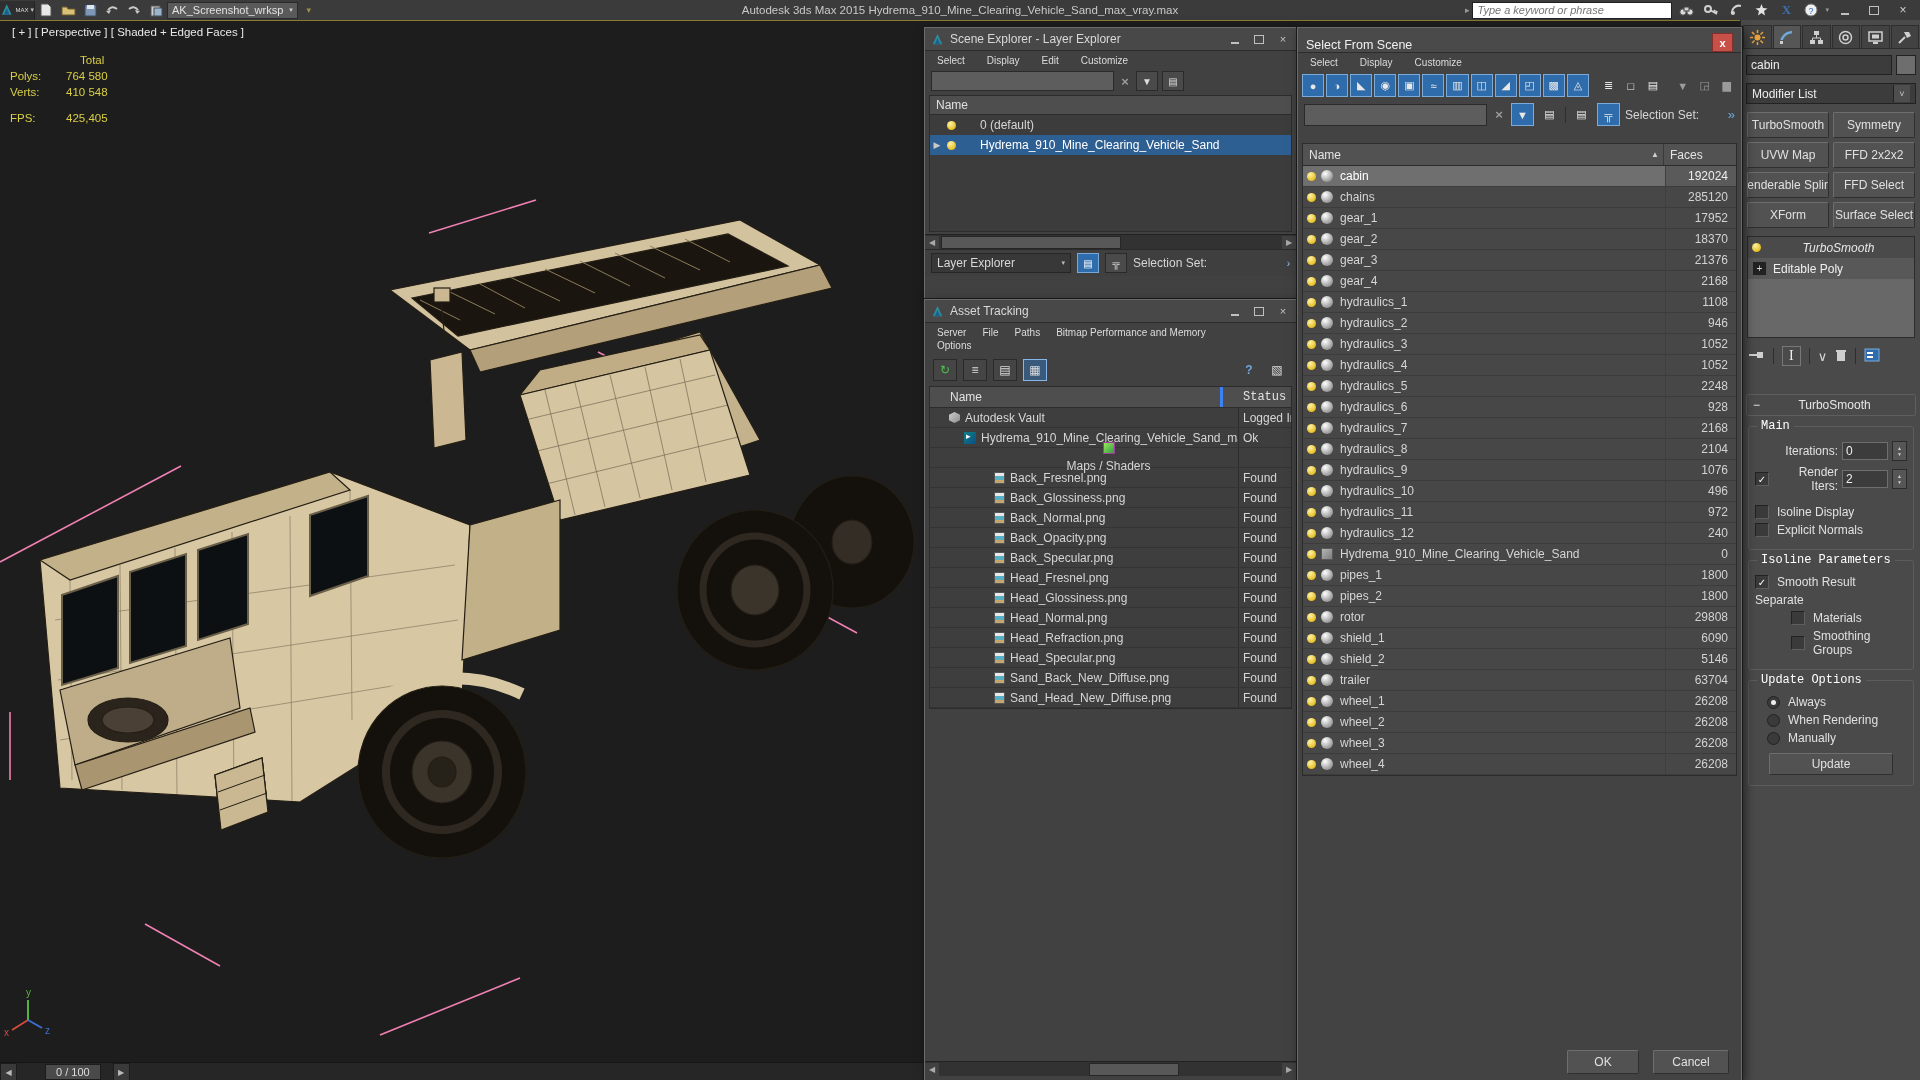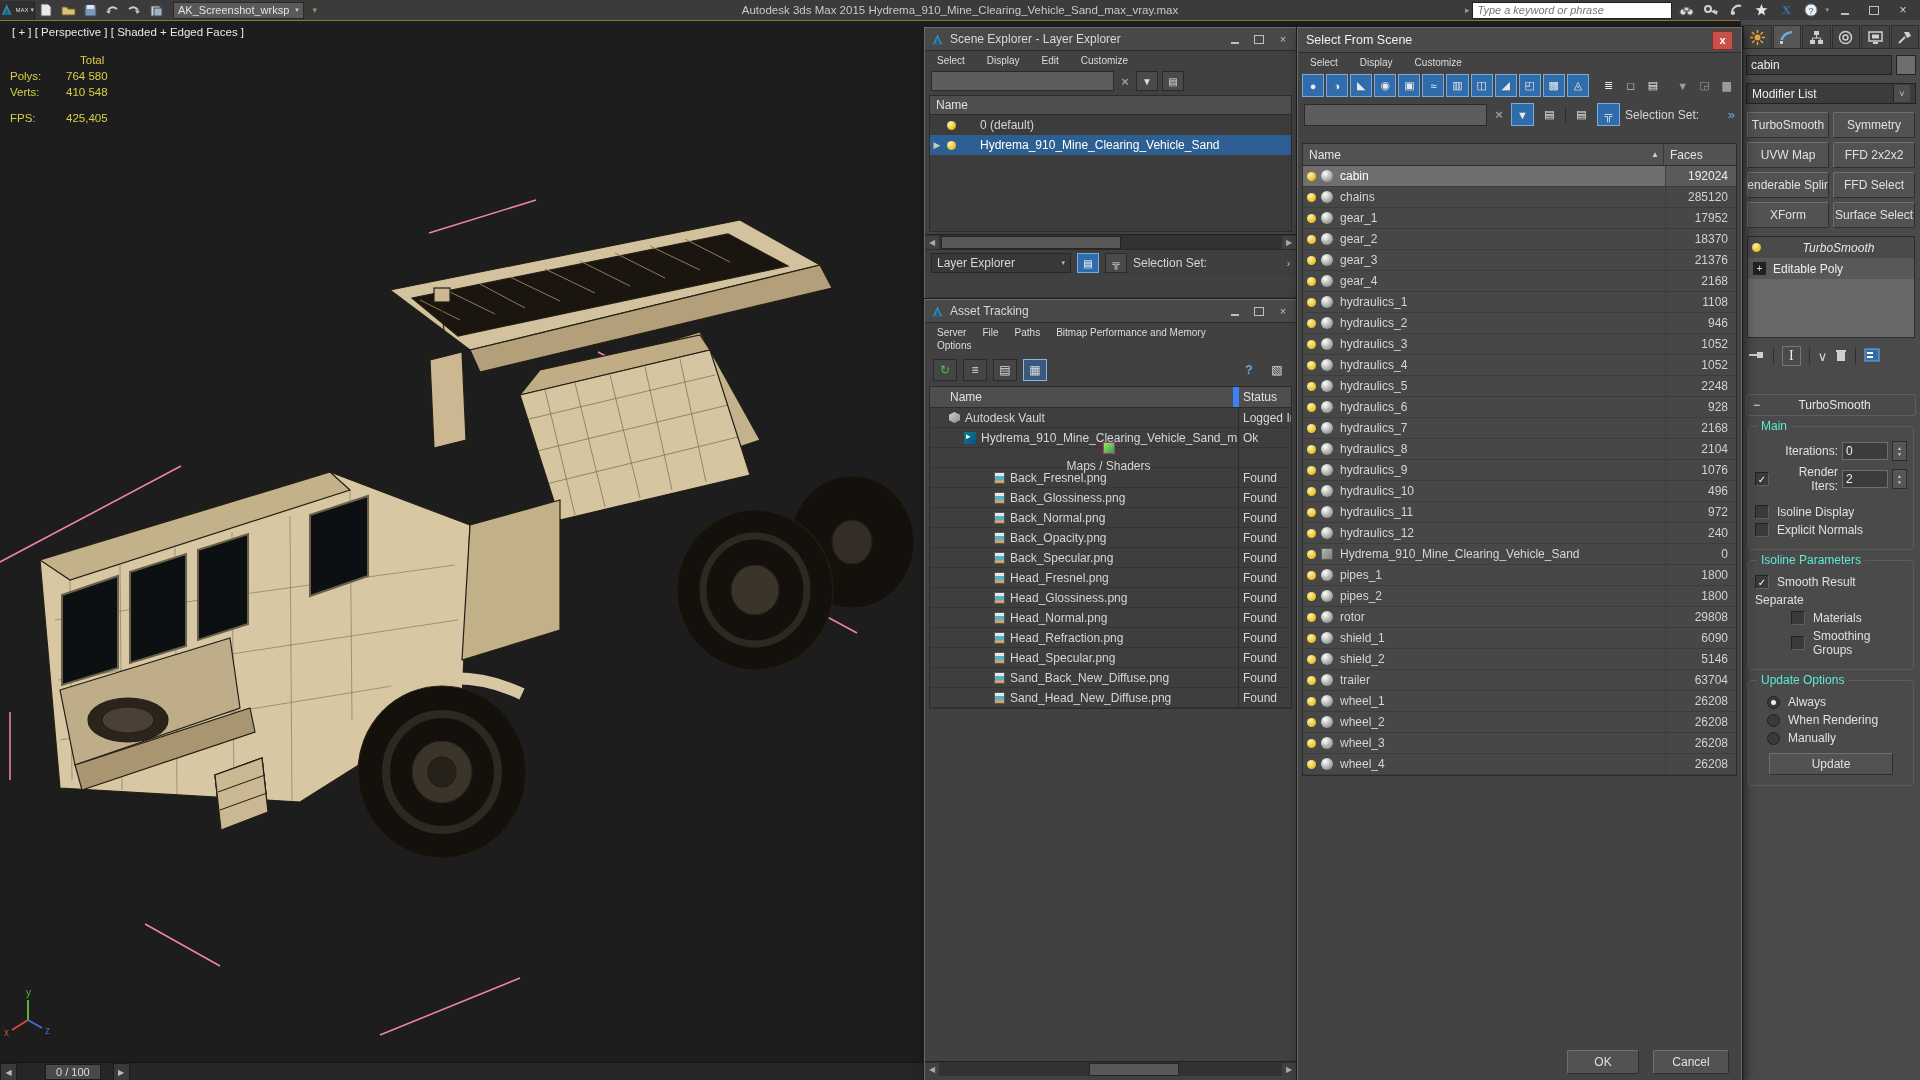--- a/index.html
+++ b/index.html
@@ -5,21 +5,21 @@
   html,body{margin:0;padding:0;background:#111;}
   .app{position:relative;width:1920px;height:1080px;overflow:hidden;background:#1d1d1d;
        font-family:"Liberation Sans",sans-serif;font-size:12px;color:#d6d6d6;-webkit-font-smoothing:antialiased;}
   
   .titlebar{position:absolute;left:0;top:0;width:1920px;height:20px;background:#3b3b3b;
             border-bottom:1px solid #8a7a33;display:flex;align-items:center;color:#cfcfcf;}
   .tb-ic{width:20px;height:16px;display:flex;align-items:center;justify-content:center;margin:0 1px;}
   .tb-ic svg{display:block}
   .logo-btn{width:34px;height:19px;background:#2f2f2f;display:flex;align-items:center;justify-content:center;gap:2px;border-right:1px solid #222;}
   .ws-combo{height:15px;background:#5a5a5a;border:1px solid #2a2a2a;color:#e2e2e2;display:flex;align-items:center;
-            padding:0 4px;margin-left:6px;font-size:11px;gap:6px;}
+            padding:0 4px;font-size:11px;gap:6px;}
   .app-title{position:absolute;left:0;right:0;text-align:center;font-size:11.5px;color:#c9c9c9;pointer-events:none;}
   .tb-right{margin-left:auto;display:flex;align-items:center;gap:3px;padding-right:4px;}
   .kw-input{width:190px;height:15px;background:#fff;border:1px solid #202020;font-size:11px;font-style:italic;color:#555;padding:0 4px;font-family:"Liberation Sans",sans-serif;}
   .winbtn{width:26px;height:16px;display:flex;align-items:center;justify-content:center;color:#cfcfcf;font-size:12px;}
   
   .vp-label{position:absolute;left:12px;top:26px;color:#e8e8e8;font-size:11.5px;}
   .vp-stats{position:absolute;left:10px;top:52px;color:#d9cf45;font-size:11.5px;line-height:16px;}
   .vp-stats .r{display:flex;}
   .vp-stats .l{width:42px;}
   .vp-stats .v{margin-left:14px;}
@@ -64,21 +64,21 @@
   .at-rows{border:1px solid #2c2c2c;border-top:none;background:#3e3e3e;}
   .at-row{height:19px;display:flex;align-items:center;border-bottom:1px solid #343434;}
   .at-name{flex:1;display:flex;align-items:center;gap:5px;overflow:hidden;white-space:nowrap;}
   .at-status{flex:0 0 48px;border-left:1px solid #2d2d2d;padding-left:4px;overflow:hidden;white-space:nowrap;height:100%;display:flex;align-items:center;}
   .ic-vault{width:11px;height:11px;background:linear-gradient(135deg,#cfcfcf,#8d8d8d);clip-path:polygon(50% 0,100% 25%,100% 75%,50% 100%,0 75%,0 25%);}
   .ic-maxfile{width:12px;height:12px;background:linear-gradient(135deg,#0e7f86,#0c4f85);position:relative;}
   .ic-maxfile::after{content:"▸";position:absolute;left:2px;top:-1px;color:#fff;font-size:9px;}
   .ic-maps{width:12px;height:12px;background:linear-gradient(135deg,#9ae65c,#2f9e42);border:1px solid #a43aa0;box-sizing:border-box;}
   .ic-bitmap{width:11px;height:12px;border:1px solid #555;box-sizing:border-box;background:linear-gradient(180deg,#e9e9e9 0 3px,#57b0c4 3px 7px,#c8a76c 7px 12px);}
   
-  .sfs-title{height:24px;background:#4a4a4a;border-bottom:1px solid #2c2c2c;display:flex;align-items:center;padding:0 8px;color:#f0f0f0;font-size:12.5px;}
+  .sfs-title{height:24px;background:#4a4a4a;border-bottom:1px solid #2c2c2c;display:flex;align-items:flex-end;padding:0 8px;color:#f0f0f0;font-size:12.5px;}
   .closebox{margin-left:auto;width:19px;height:17px;background:#c75148;border:1px solid #823029;color:#fff;display:flex;align-items:center;justify-content:center;font-size:11px;font-weight:bold;}
   .sfs-tools{display:flex;align-items:center;gap:2px;padding:3px 4px;}
   .tile{width:21px;height:21px;display:flex;align-items:center;justify-content:center;font-size:11px;color:#e8e8e8;background:#474747;border:1px solid #2a2a2a;}
   .tile.blue{background:#2f6cab;border-color:#7cabd9;}
   .tsep{width:6px;}
   .sfs-search{display:flex;align-items:center;gap:5px;padding:3px 6px 5px;}
   .sfs-input{flex:0 0 172px;height:18px;background:#5d5d5d;border:1px solid #2a2a2a;}
   .clr{color:#9b9b9b;font-weight:bold;font-size:13px;width:14px;text-align:center;}
   .chev{margin-left:auto;color:#6fa8dc;font-size:13px;}
   .sfs-hdr{height:21px;background:#525252;border:1px solid #2c2c2c;display:flex;align-items:center;color:#e4e4e4;margin:12px 4px 0 4px;}
@@ -109,21 +109,21 @@
   .stack{margin:4px 6px 0;height:100px;background:#686868;border:1px solid #2c2c2c;overflow:hidden;}
   .stk-row1{height:21px;background:#4a4a4a;display:flex;align-items:center;gap:6px;padding:0 4px;font-style:italic;color:#e8e8e8;}
   .stk-row1 .nm{flex:1;text-align:center;}
   .stk-row2{height:21px;background:#585858;display:flex;align-items:center;gap:6px;padding:0 4px;color:#efefef;}
   .plusbox{width:13px;height:13px;background:#222;color:#ddd;font-size:10px;display:flex;align-items:center;justify-content:center;border:1px solid #555;}
   .stktools{display:flex;align-items:center;gap:8px;padding:8px 8px 6px;color:#d8d8d8;}
   .stksep{width:1px;height:16px;background:#2e2e2e;}
   .rollout{margin:22px 5px 0;border:1px solid #5e5e5e;border-radius:2px;background:#4a4a4a;height:20px;display:flex;align-items:center;padding:0 6px;color:#e6e6e6;}
   .rollout .cap{flex:1;text-align:center;}
   .group{position:relative;margin:10px 7px 0;border:1px solid #5c5c5c;border-radius:3px;padding:10px 6px 8px;}
-  .group .gcap{position:absolute;top:-8px;left:8px;background:#4a4a4a;padding:0 4px;color:#5eead4;}
+  .group .gcap{position:absolute;top:-8px;left:8px;background:#4a4a4a;padding:0 4px;color:#ffffff;font-family:Liberation Mono, monospace;}
   .prow{display:flex;align-items:center;margin:4px 0;gap:4px;}
   .plabel{flex:1;text-align:right;}
   .spinval{width:38px;height:16px;background:#3c3c3c;border:1px solid #6e6e6e;color:#f0f0f0;display:flex;align-items:center;padding:0 3px;}
   .spin{width:13px;height:18px;background:#565656;border:1px solid #2c2c2c;display:flex;flex-direction:column;align-items:center;justify-content:center;font-size:5px;color:#ccc;line-height:6px;}
   .cb{width:12px;height:12px;background:#3a3a3a;border:1px solid;border-color:#222 #5f5f5f #5f5f5f #222;display:flex;align-items:center;justify-content:center;color:#fff;font-size:10px;flex:0 0 auto;}
   .radio{width:11px;height:11px;border-radius:50%;background:#3a3a3a;border:1px solid #222;display:flex;align-items:center;justify-content:center;flex:0 0 auto;}
   .radio.on::after{content:"";width:5px;height:5px;border-radius:50%;background:#ececec;}
   .leftlab{margin-left:4px;}
   
   .scene{position:absolute;left:0;top:20px;}
@@ -581,21 +581,21 @@
       <span class="at-tool">≡</span>
       <span class="at-tool">▤</span>
       <span class="at-tool active">▦</span>
       <span style="margin-left:auto;display:flex;gap:6px;">
         <span class="at-tool" style="border:none;background:none;color:#6fa8dc;font-weight:bold;">?</span>
         <span class="at-tool" style="border:none;background:none;">▧</span>
       </span>
     </div>
     <div class="at-hdr" style="margin:0 4px;">
       <span style="padding-left:20px;">Name</span>
-      <span style="margin-left:auto;flex:0 0 48px;border-left:6px solid #3b82f6;padding-left:4px;height:100%;display:flex;align-items:center;">Status</span>
+      <span style="margin-left:auto;flex:0 0 48px;border-left:3px solid #3b82f6;padding-left:20px;height:100%;display:flex;align-items:center;font-family:Liberation Mono, monospace;">Status</span>
     </div>
     <div class="at-rows" style="margin:0 4px;">
 
         <div class="at-row">
           <span class="at-name" style="padding-left: 19px;">
             <span class="obj-ic" style="width:auto;height:auto;display:flex;align-items:center;">
               <span class="ic-vault"></span>
             </span>
             <span>Autodesk Vault</span>
           </span>

